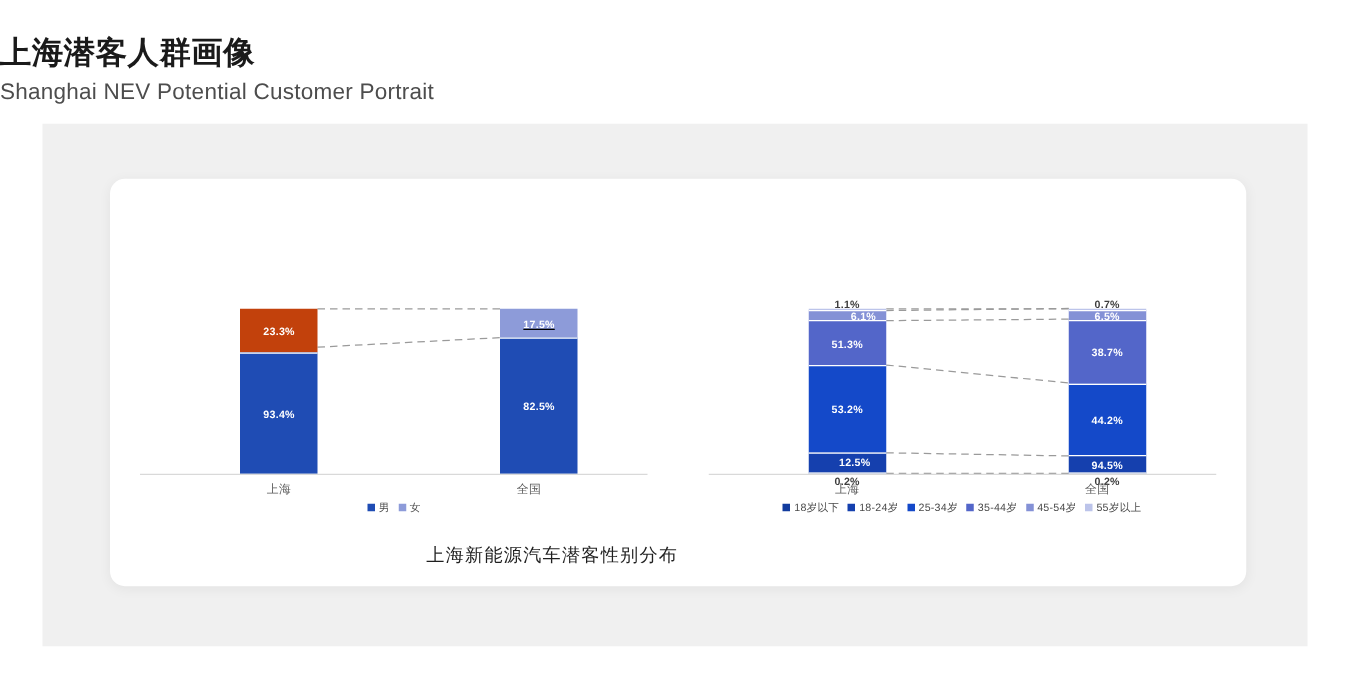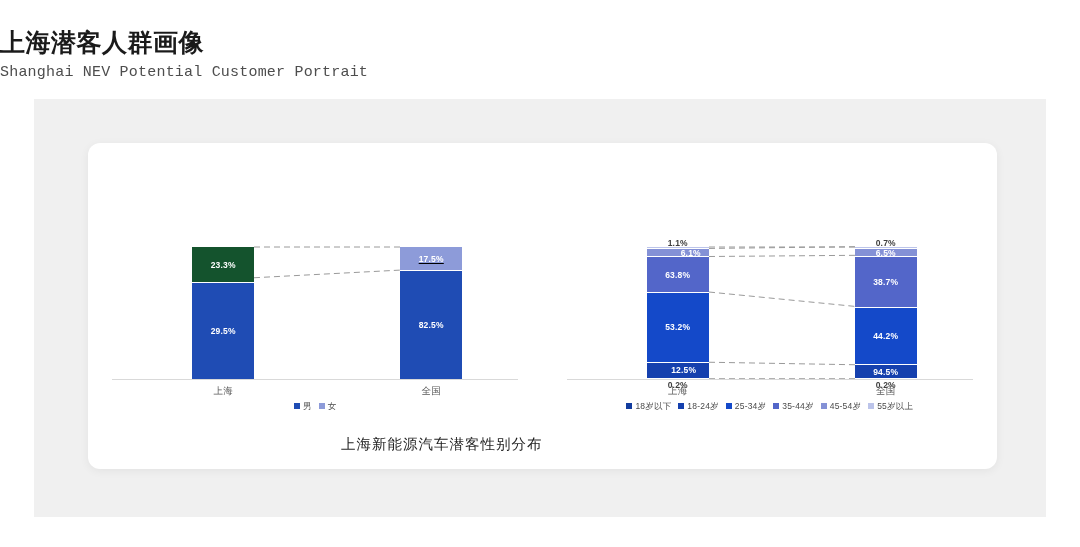--- a/index.html
+++ b/index.html
@@ -28,26 +28,25 @@
     padding-top: 26px;
     font-size: 25px;
     line-height: 32px;
     font-weight: bold;
     color: #1a1a1a;
     letter-spacing: 0.5px;
   }
   .page-subtitle {
     margin: 0;
     padding-top: 6px;
-    font-size: 15px;
+    font-size: 18px;
     line-height: 18px;
     font-weight: normal;
     color: #4d4d4d;
     letter-spacing: 0.2px;
-    font-family: Liberation Mono, monospace;
   }
 
   
   .gray-panel {
     position: absolute;
     left: 34px;
     top: 99px;
     width: 1012px;
     height: 418px;
     background: #f0f0f0;
@@ -153,21 +152,21 @@
   .cat-label {
     position: absolute;
     bottom: -18px;
     width: 62px;
     text-align: center;
     font-size: 9.5px;
     color: #5a5a5a;
     letter-spacing: 0.3px;
   }
   .cat-label.left  { left: 92px; }
-  .cat-label.right { left: 300px; margin-top: 32px; }
+  .cat-label.right { left: 292px; margin-top: 32px; }
 
   
   .connectors {
     position: absolute;
     left: 0;
     top: 0;
     width: 430px;
     height: 190px;
     pointer-events: none;
   }
@@ -229,25 +228,25 @@
 <div class="charts-row">
 
   <div class="chart-block">
     <div class="plot">
       <div class="plot-inner" id="plot-0">
         <svg class="connectors" id="conn-0" viewBox="0 0 430 190" preserveAspectRatio="none">
             <line x1="154" y1="87.756" x2="300" y2="80.10000000000001" stroke="#9a9a9a" stroke-width="1" stroke-dasharray="6 4"></line>
             <line x1="154" y1="57" x2="300" y2="57" stroke="#9a9a9a" stroke-width="1" stroke-dasharray="6 4"></line>
           </svg>
         <div class="bar-col left" id="bar-0-0">
-            <div class="seg" style="background: #14532d; height: 37px;">
+            <div class="seg" style="background: #c2410c; height: 37px;">
               <span class="seg-label on-dark">23.3%</span>
             </div>
             <div class="seg" style="background: rgb(31, 76, 180); height: 101.244px;">
-              <span class="seg-label on-dark">29.5%</span>
+              <span class="seg-label on-dark">93.4%</span>
             </div>
           </div>
         <div class="bar-col right" id="bar-0-1">
             <div class="seg" style="background: rgb(141, 155, 217); height: 23.1px; text-decoration: underline;">
               <span class="seg-label on-dark">17.5%</span>
             </div>
             <div class="seg" style="background: rgb(31, 76, 180); height: 108.9px;">
               <span class="seg-label on-dark">82.5%</span>
             </div>
           </div>
@@ -281,21 +280,21 @@
             <line x1="154" y1="57" x2="300" y2="57" stroke="#9a9a9a" stroke-width="1" stroke-dasharray="6 4"></line>
           </svg>
         <div class="bar-col left" id="bar-1-0">
             <div class="seg tiny above" style="background: rgb(188, 196, 234); height: 1.452px;">
               <span class="seg-label on-light">1.1%</span>
             </div>
             <div class="seg" style="background: rgb(132, 145, 214); height: 8.052px; padding-left: 26px;">
               <span class="seg-label on-dark">6.1%</span>
             </div>
             <div class="seg" style="background: rgb(83, 102, 201); height: 35.508px;">
-              <span class="seg-label on-dark">63.8%</span>
+              <span class="seg-label on-dark">51.3%</span>
             </div>
             <div class="seg" style="background: rgb(20, 73, 201); height: 70.224px;">
               <span class="seg-label on-dark">53.2%</span>
             </div>
             <div class="seg" style="background: rgb(21, 64, 174); height: 16.5px; padding-left: 12px;">
               <span class="seg-label on-dark">12.5%</span>
             </div>
             <div class="seg tiny below" style="background: rgb(18, 60, 158); height: 0.264px;">
               <span class="seg-label on-light">0.2%</span>
             </div>

